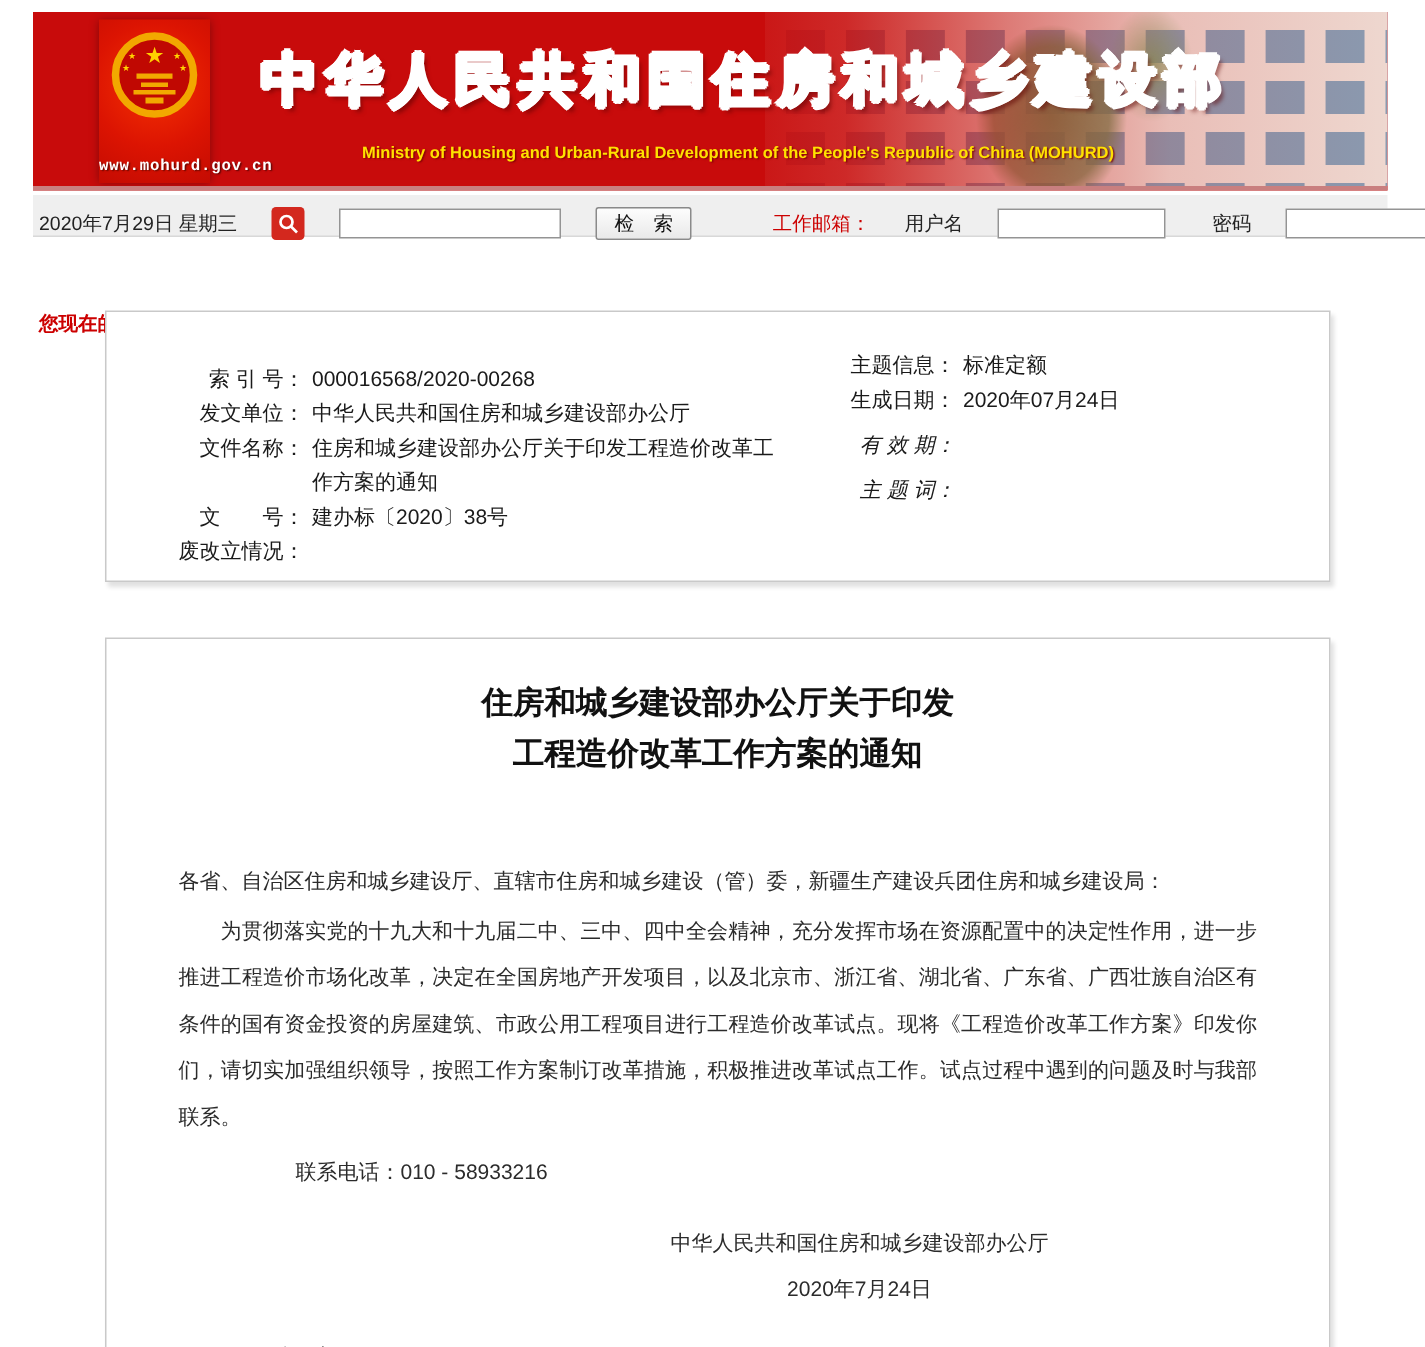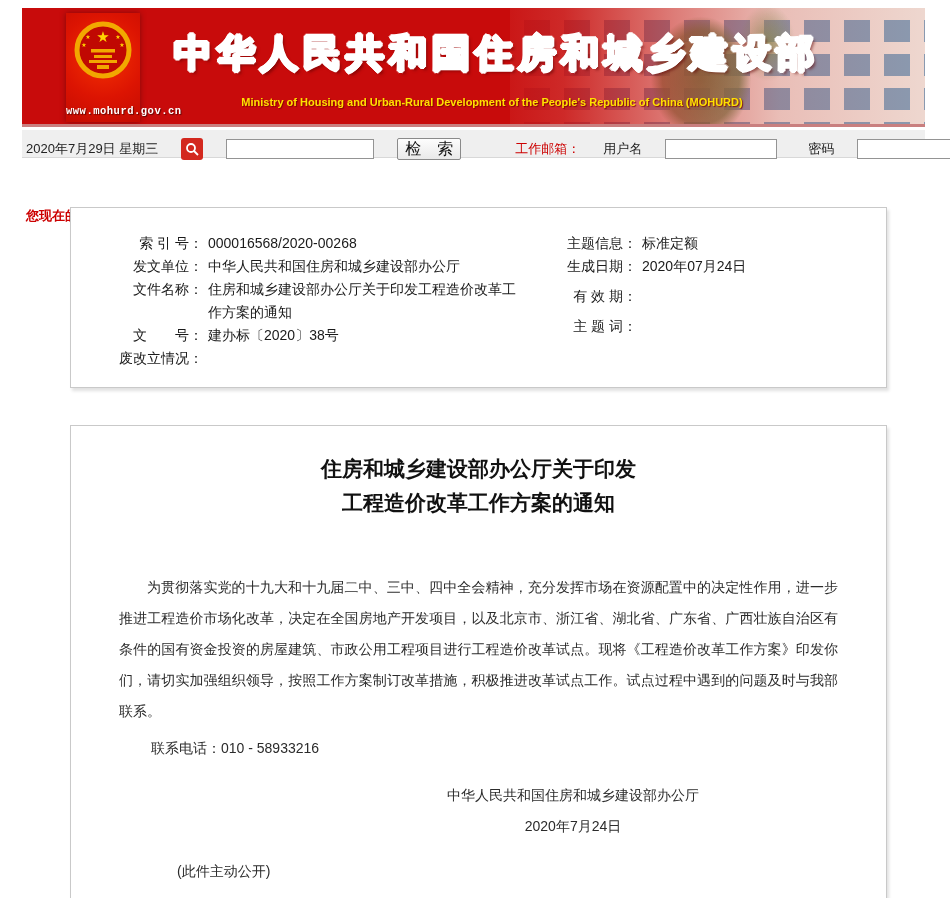--- a/index.html
+++ b/index.html
@@ -74,21 +74,21 @@
   }
   .tb-input {
     height: 20px; border: 1px solid #949494; background: #fff; font-size: 12px;
     padding: 0 3px; flex: none;
   }
   .tb-input.search { width: 148px; }
   .tb-input.user { width: 112px; }
   .tb-input.pass { width: 112px; }
   .tb-btn {
     height: 22px; border: 1px solid #8a8a8a; border-radius: 2px;
-    background: linear-gradient(#fdfdfd, #e9e9e9); font-size: 16px; color: #111;
+    background: linear-gradient(#fdfdfd, #e9e9e9); font-size: 13px; color: #111;
     cursor: pointer; flex: none; font-family: Liberation Mono, monospace;
   }
   .search-btn { width: 64px; }
   .login-btn { width: 46px; }
   .mail-label { color: #cc0000; }
   .tb-right { margin-left: auto; display: inline-flex; align-items: center; gap: 4px; color:#333; }
   .tb-right a { color: #333; text-decoration: none; cursor: pointer; }
   .icon-gap { margin-left: 8px; }
 
   
@@ -100,46 +100,46 @@
   .bc-path { color: #333; margin-left: 4px; cursor: pointer; }
 
   
   .meta-box {
     position: absolute; left: 70px; top: 207px; width: 817px; height: 181px;
     background: #fff; border: 1px solid #c9c9c9;
     box-shadow: 2px 3px 3px rgba(0,0,0,0.12);
     display: flex; padding: 24px 10px 0 28px; font-size: 14px; color: #1a1a1a;
   }
   .meta-col { display: flex; flex-direction: column; }
-  .meta-col.left { width: 458px; flex: none; }
+  .meta-col.left { width: 458px; flex: none; justify-content: center; }
   .meta-col.right { flex: 1; }
   .meta-row { display: flex; line-height: 23px; }
   .meta-label { flex: none; text-align: right; white-space: pre; }
   .meta-col.left .meta-label { width: 104px; }
   .meta-col.right .meta-label { width: 80px; }
   .meta-value { margin-left: 5px; max-width: 312px; }
-  .meta-col.right .meta-row.spaced { margin-top: 7px; }
+  .meta-col.right .meta-row.spaced { margin-top: 7px; font-style: italic; }
 
   
   .doc-box {
     position: absolute; left: 70px; top: 425px; width: 817px; height: 600px;
     background: #fff; border: 1px solid #c9c9c9;
     box-shadow: 2px 3px 3px rgba(0,0,0,0.12);
     padding-top: 26px;
   }
   .doc-title {
     text-align: center; font-size: 21px; font-weight: bold; color: #111;
     line-height: 34px;
   }
   .doc-body {
     margin: 52px 48px 0 48px; font-size: 14px; color: #2b2b2b; line-height: 31px;
   }
   .salutation { }
   .para { text-indent: 2em; text-align: justify; margin-top: 2px; }
-  .contact { margin-left: 32px; margin-top: 6px; }
+  .contact { margin-left: 78px; margin-top: 6px; }
   .sign-block { width: 330px; margin: 16px 100px 0 auto; text-align: center; }
   .disclosure { margin-left: 58px; margin-top: 14px; }
 </style>
 </head>
 <body>
 
 <div class="page">
 
   <div class="banner">
     <div class="banner-photo"></div>
@@ -244,20 +244,21 @@
       </div>
     </div>
   </div>
 
   <div class="doc-box">
     <div class="doc-title">
       <div>住房和城乡建设部办公厅关于印发</div>
       <div>工程造价改革工作方案的通知</div>
     </div>
     <div class="doc-body">
+      <p class="salutation">各省、自治区住房和城乡建设厅、直辖市住房和城乡建设（管）委，新疆生产建设兵团住房和城乡建设局：</p>
       <p class="para">为贯彻落实党的十九大和十九届二中、三中、四中全会精神，充分发挥市场在资源配置中的决定性作用，进一步推进工程造价市场化改革，决定在全国房地产开发项目，以及北京市、浙江省、湖北省、广东省、广西壮族自治区有条件的国有资金投资的房屋建筑、市政公用工程项目进行工程造价改革试点。现将《工程造价改革工作方案》印发你们，请切实加强组织领导，按照工作方案制订改革措施，积极推进改革试点工作。试点过程中遇到的问题及时与我部联系。</p>
       <p class="contact">联系电话：010 - 58933216</p>
       <div class="sign-block">
         <div>中华人民共和国住房和城乡建设部办公厅</div>
         <div>2020年7月24日</div>
       </div>
       <p class="disclosure">(此件主动公开)</p>
 
     </div>
   </div>

